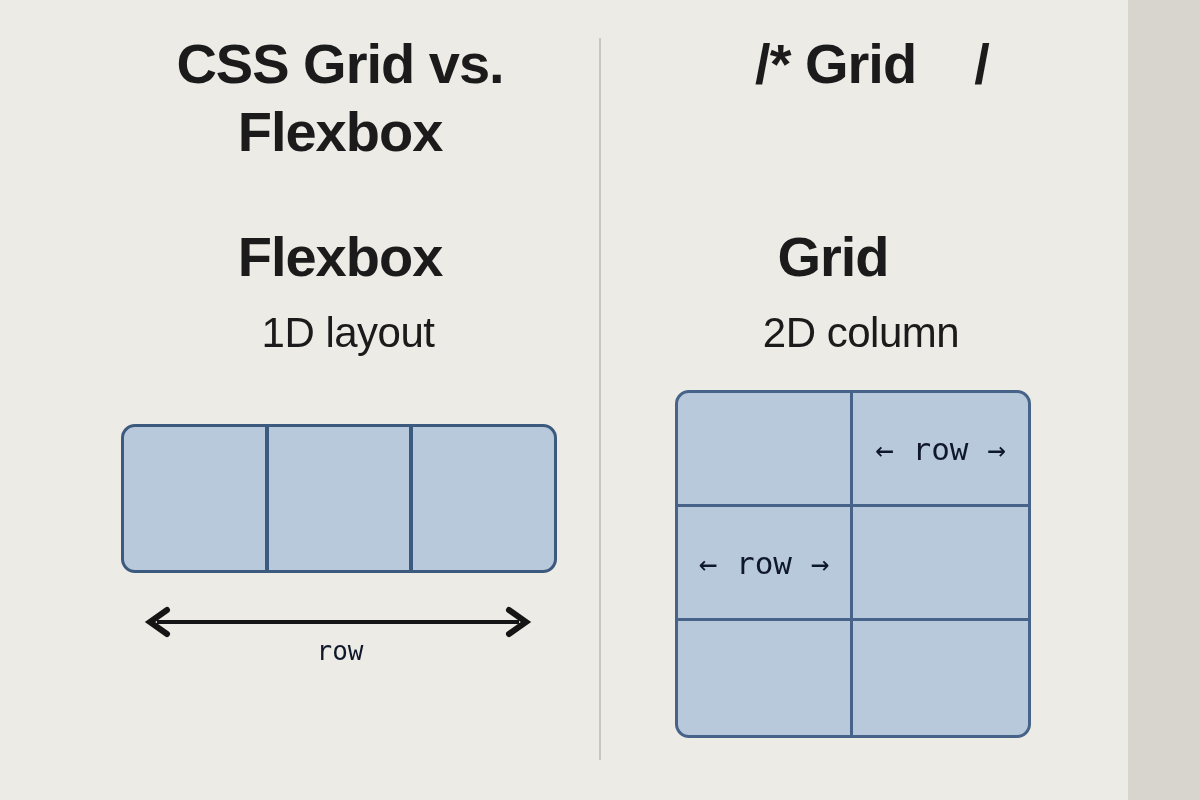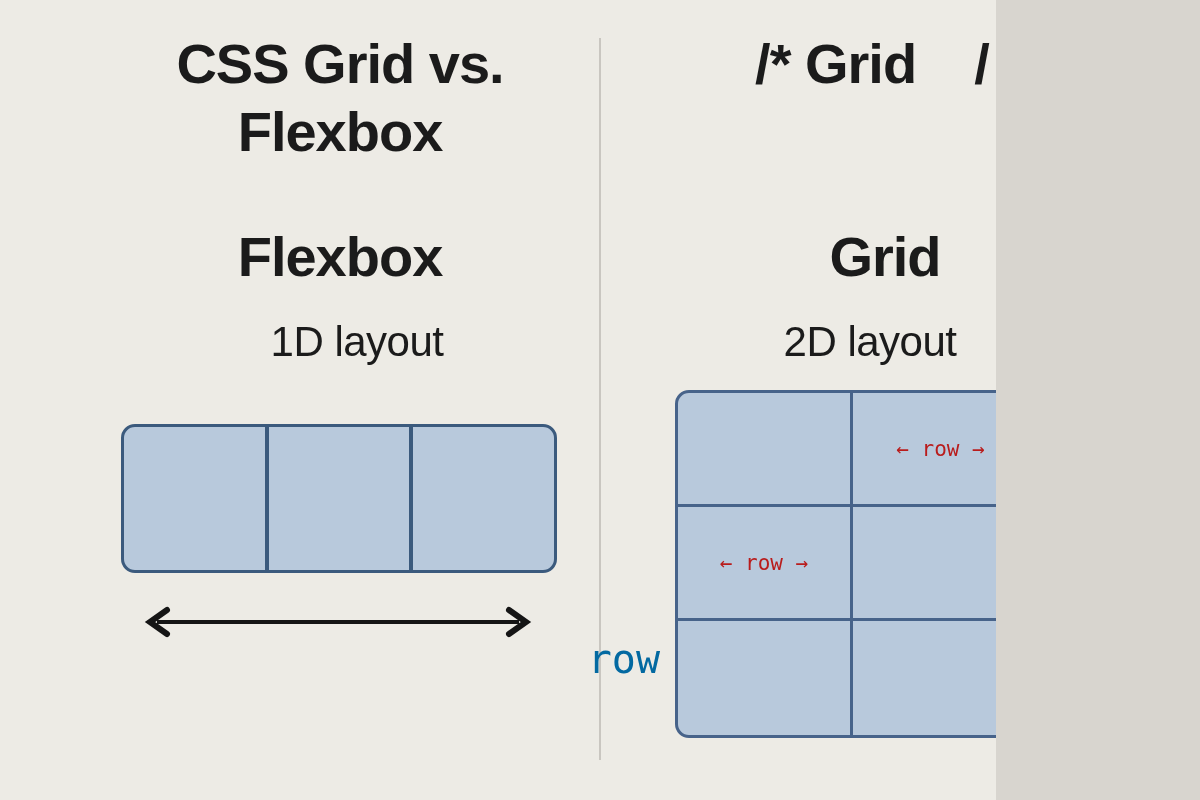--- a/index.html
+++ b/index.html
@@ -1,25 +1,26 @@
 <!DOCTYPE html>
 <html><head>
 <meta charset="utf-8">
 <style>
   html, body { margin: 0; padding: 0; }
   body { background: #d8d5cf; }
 
   .canvas {
     position: relative;
-    width: 996px;
+    width: 1100px;
     height: 800px;
     background: #EDEBE5;
     overflow: hidden;
     font-family: "Liberation Sans", sans-serif;
     color: #1B1B1B;
+    padding-left: 28px;
   }
 
   .center-divider {
     position: absolute;
     left: 599px;
     top: 38px;
     width: 2px;
     height: 722px;
     background: #C9C6C0;
   }
@@ -40,26 +41,26 @@
   .heading {
     position: absolute;
     top: 224px;
     margin: 0;
     font-size: 56px;
     font-weight: bold;
     letter-spacing: -1px;
     text-align: center;
   }
   .left-heading  { left: 20px;  width: 640px; }
-  .right-heading { left: 652px; width: 466px; }
+  .right-heading { left: 600px; width: 466px; }
 
   .subtitle {
     position: absolute;
     top: 301px;
-    margin: 17px;
+    margin: 8px;
     font-size: 42px;
     font-weight: normal;
     letter-spacing: -0.5px;
     text-align: center;
   }
   .left-subtitle  { left: 20px;  width: 640px; }
   .right-subtitle { left: 620px; width: 466px; }
 
   .flex-diagram {
     position: absolute;
@@ -81,24 +82,24 @@
     position: absolute;
     left: 143px;
     top: 605px;
   }
 
   .row-label {
     position: absolute;
     left: 20px;
     top: 636px;
     width: 640px;
-    text-align: right;
+    text-align: center;
     font-family: "DejaVu Sans Mono", monospace;
-    font-size: 40px;
-    color: #0369a1;
+    font-size: 26px;
+    color: #0f172a;
   }
 
   .grid-diagram {
     position: absolute;
     left: 675px;
     top: 390px;
     width: 356px;
     height: 348px;
     box-sizing: border-box;
     background: #B8C9DC;
@@ -107,23 +108,23 @@
     display: grid;
     grid-template-columns: 1fr 1fr;
     grid-template-rows: 1fr 1fr 1fr;
     overflow: hidden;
   }
   .grid-cell {
     display: flex;
     align-items: center;
     justify-content: center;
     font-family: "DejaVu Sans Mono", monospace;
-    font-size: 21px;
+    font-size: 31px;
     white-space: pre;
-    color: #b91c1c;
+    color: #0f172a;
   }
   
   .grid-cell.col0 { border-right: 3px solid #47638A; }
   
   .grid-cell.rb   { border-bottom: 3px solid #47638A; }
 </style>
 </head>
 <body>
 
 <div class="canvas">
@@ -148,21 +149,21 @@
     <path d="M24,5 L7,17 L24,29" fill="none" stroke="#151515" stroke-width="6" stroke-linecap="round" stroke-linejoin="miter"></path>
     <path d="M366,5 L383,17 L366,29" fill="none" stroke="#151515" stroke-width="6" stroke-linecap="round" stroke-linejoin="miter"></path>
   </svg>
 
   <div class="row-label">row</div>
 
   <h1 class="main-title right-title">/* Grid    /</h1>
 
   <h2 class="heading right-heading">Grid</h2>
 
-  <p class="subtitle right-subtitle">2D layout</p>
+  <p class="subtitle right-subtitle">2D column</p>
 
   <div class="grid-diagram">
     <div class="grid-cell col0 rb"></div>
     <div class="grid-cell rb">← row →</div>
     <div class="grid-cell col0 rb">← row →</div>
     <div class="grid-cell rb"></div>
     <div class="grid-cell col0"></div>
   </div>
 
 </div>

